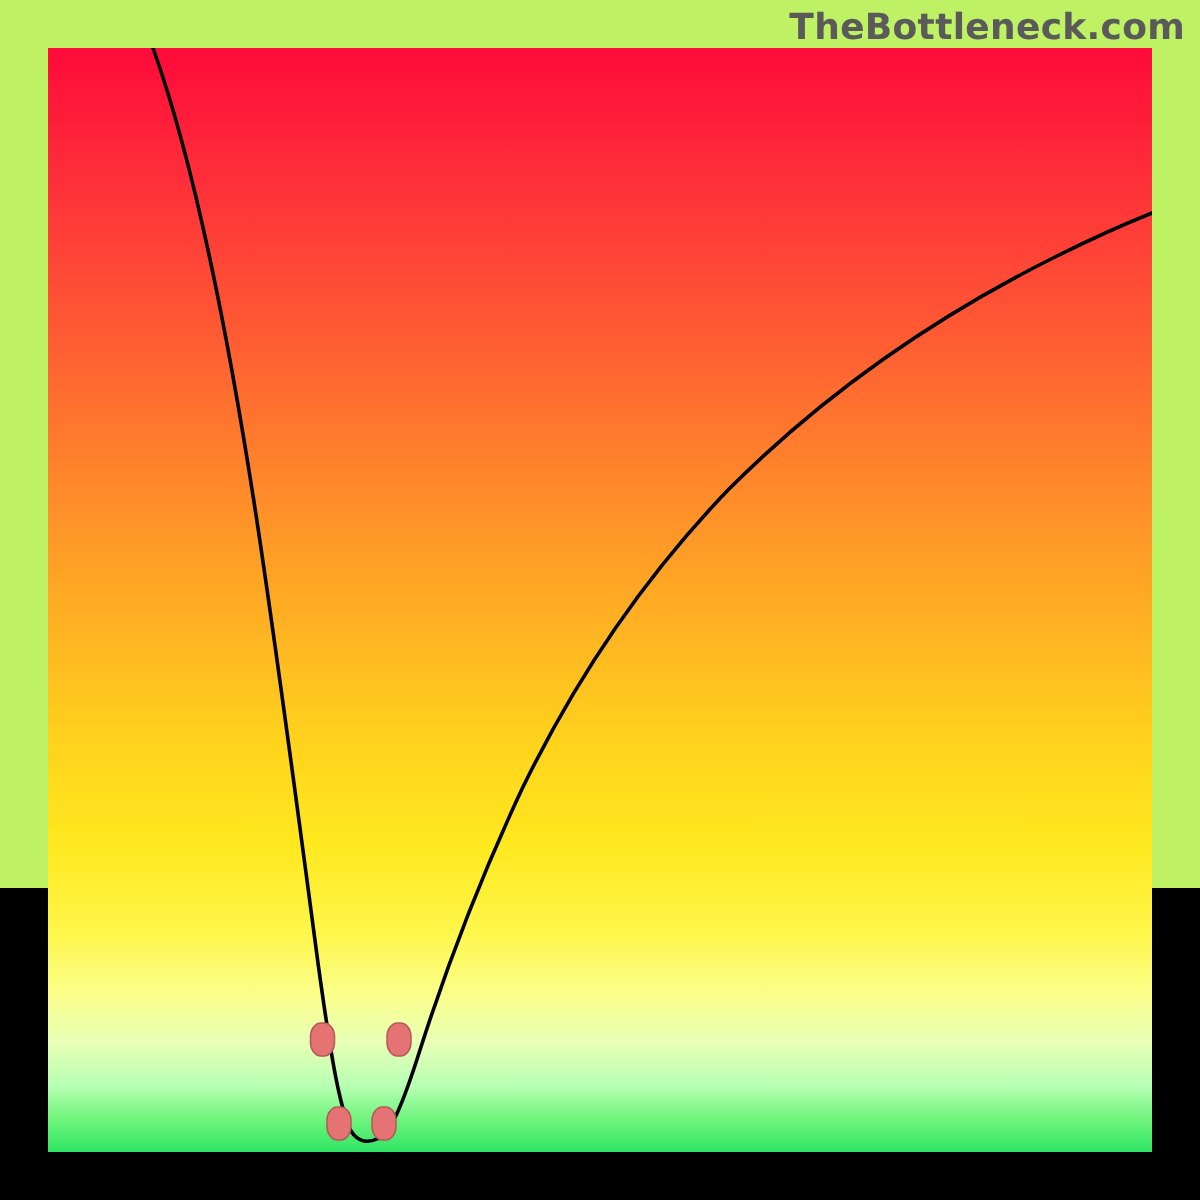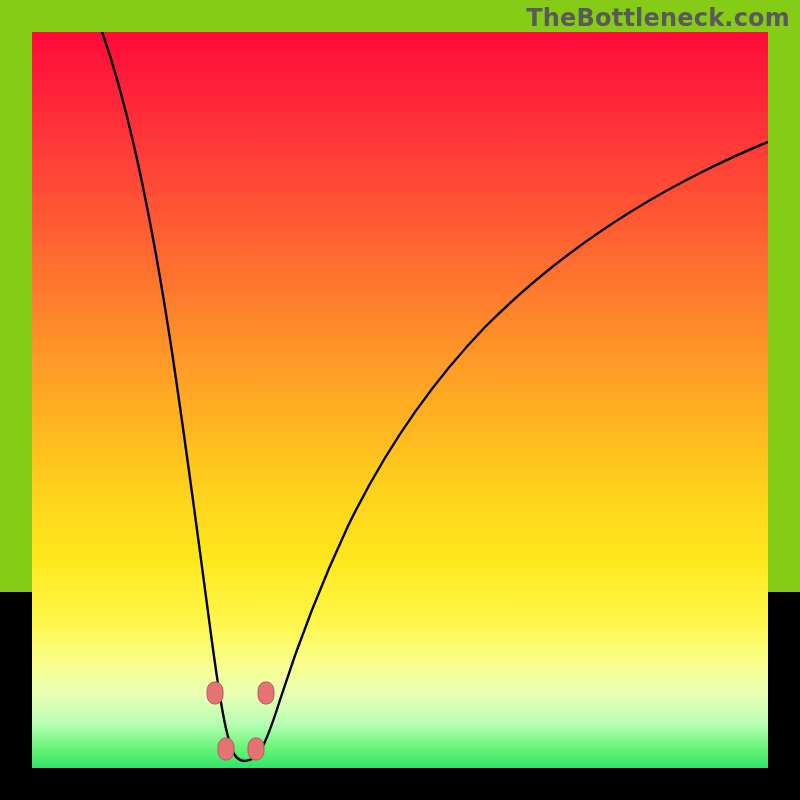--- a/index.html
+++ b/index.html
@@ -7,21 +7,21 @@
     padding: 0;
     width: 800px;
     height: 800px;
     background: #000000;
     overflow: hidden;
   }
   .stage {
     position: relative;
     width: 800px;
     height: 592px;
-    background: #84cc16;
+    background: #bef264;
   }
   .plot-area {
     position: absolute;
     left: 32px;
     top: 32px;
     width: 736px;
     height: 736px;
     overflow: hidden;
   }
   

